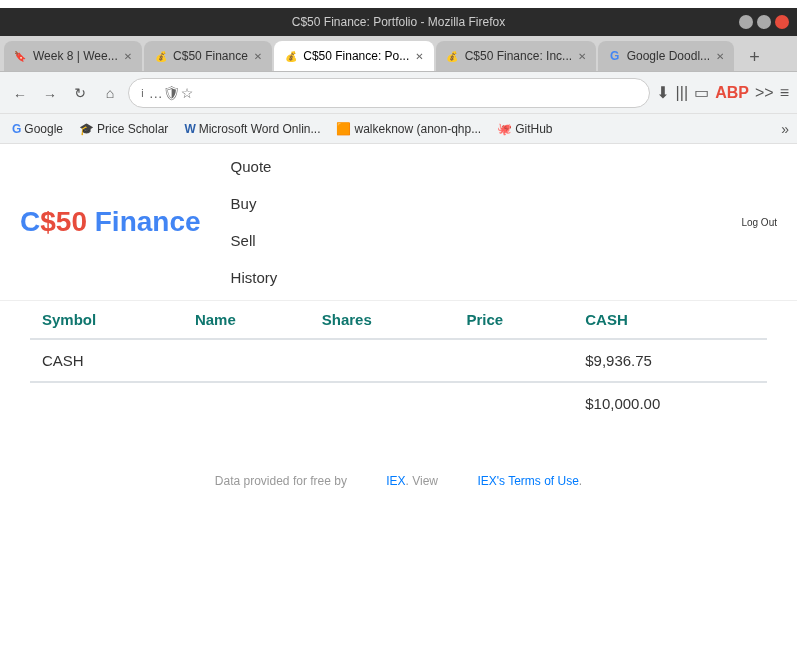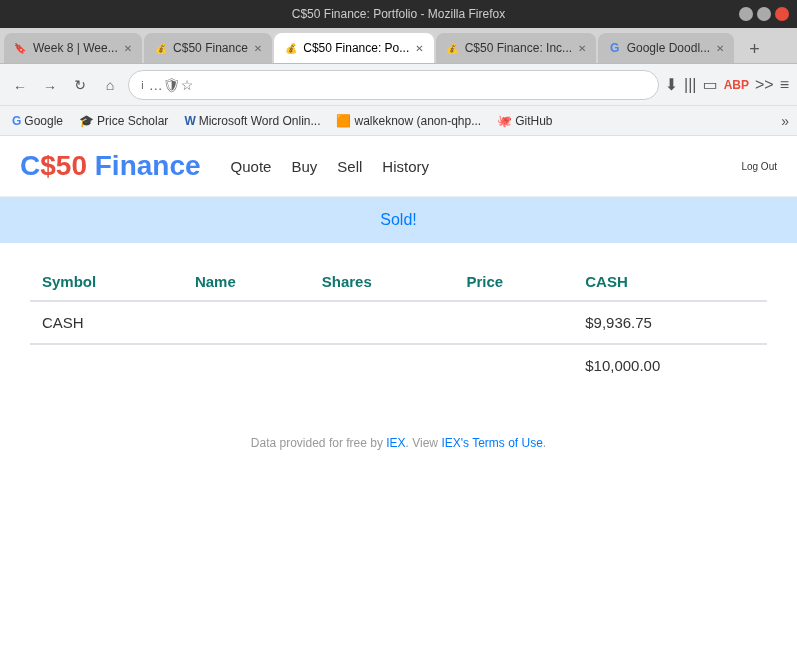--- a/index.html
+++ b/index.html
@@ -10,20 +10,21 @@
       background: #2b2b2b;
       color: #ccc;
       font-size: 12px;
       text-align: center;
       padding: 4px 0;
       display: flex;
       align-items: center;
       justify-content: center;
       position: relative;
       height: 28px;
+      margin-top: 8px;
     }
     .titlebar-title { flex: 1; text-align: center; font-size: 12px; }
     .titlebar-controls {
       position: absolute;
       right: 8px;
       display: flex;
       gap: 4px;
     }
     .titlebar-btn {
       width: 14px; height: 14px; border-radius: 50%;
@@ -159,21 +160,21 @@
       display: flex;
       align-items: center;
       padding: 14px 20px;
       border-bottom: 1px solid #eee;
     }
     .site-logo { font-size: 28px; font-weight: bold; margin-right: 30px; }
     .logo-c { color: #4285f4; }
     .logo-dollar { color: #e74c3c; }
     .logo-50 { color: #e74c3c; }
     .logo-finance { color: #4285f4; }
-    .site-nav { display: flex; gap: 20px; }
+    .site-nav { display: flex; gap: 20px; flex-direction: column; }
     .site-nav a {
       color: #333;
       text-decoration: none;
       font-size: 15px;
       cursor: pointer;
     }
     .logout-btn {
       margin-left: auto;
       color: #333;
       font-size: 10px;
@@ -219,21 +220,21 @@
       font-weight: normal;
     }
 
     
     .footer {
       text-align: center;
       font-size: 12px;
       color: #999;
       padding: 20px;
     }
-    .footer a { color: #007bff; text-decoration: none; }
+    .footer a { color: #007bff; text-decoration: none; margin-left: 36px; }
   </style>
 </head>
 <body>
 
 <div class="titlebar">
   <span class="titlebar-title">C$50 Finance: Portfolio - Mozilla Firefox</span>
   <div class="titlebar-controls">
     <span class="titlebar-btn btn-min"></span>
     <span class="titlebar-btn btn-max"></span>
     <span class="titlebar-btn btn-close"></span>
@@ -277,21 +278,21 @@
   <div class="address-input-wrap">
     <span class="lock-icon">ℹ</span>
     <span class="addr-btn">…</span>
     <span class="addr-btn">🛡</span>
     <span class="addr-btn">☆</span>
   </div>
   <div class="toolbar-right">
     <span class="toolbar-icon">⬇</span>
     <span class="toolbar-icon">|||</span>
     <span class="toolbar-icon">▭</span>
-    <span class="toolbar-icon" style="color:#e74c3c;font-weight:bold;font-size:12px;">ABP</span>
+    <span class="toolbar-icon" style="color:#e74c3c;font-weight:bold;font-size:16px;">ABP</span>
     <span class="toolbar-icon">&gt;&gt;</span>
     <span class="toolbar-icon">≡</span>
   </div>
 </div>
 
 <div class="bookmarksbar">
   <div class="bookmark-item">
     <span class="bookmark-favicon" style="color:#4285f4;font-weight:bold;">G</span>
     <span>Google</span>
   </div>
@@ -322,23 +323,20 @@
     </div>
     <nav class="site-nav">
       <a>Quote</a>
       <a>Buy</a>
       <a>Sell</a>
       <a>History</a>
     </nav>
     <button class="logout-btn">Log Out</button>
   </div>
 
-  <div class="sold-banner">
-    <span>Sold!</span>
-  </div>
 
   <div class="table-area">
     <table>
       <thead>
         <tr>
           <th>Symbol</th>
           <th>Name</th>
           <th>Shares</th>
           <th>Price</th>
           <th>CASH</th>

